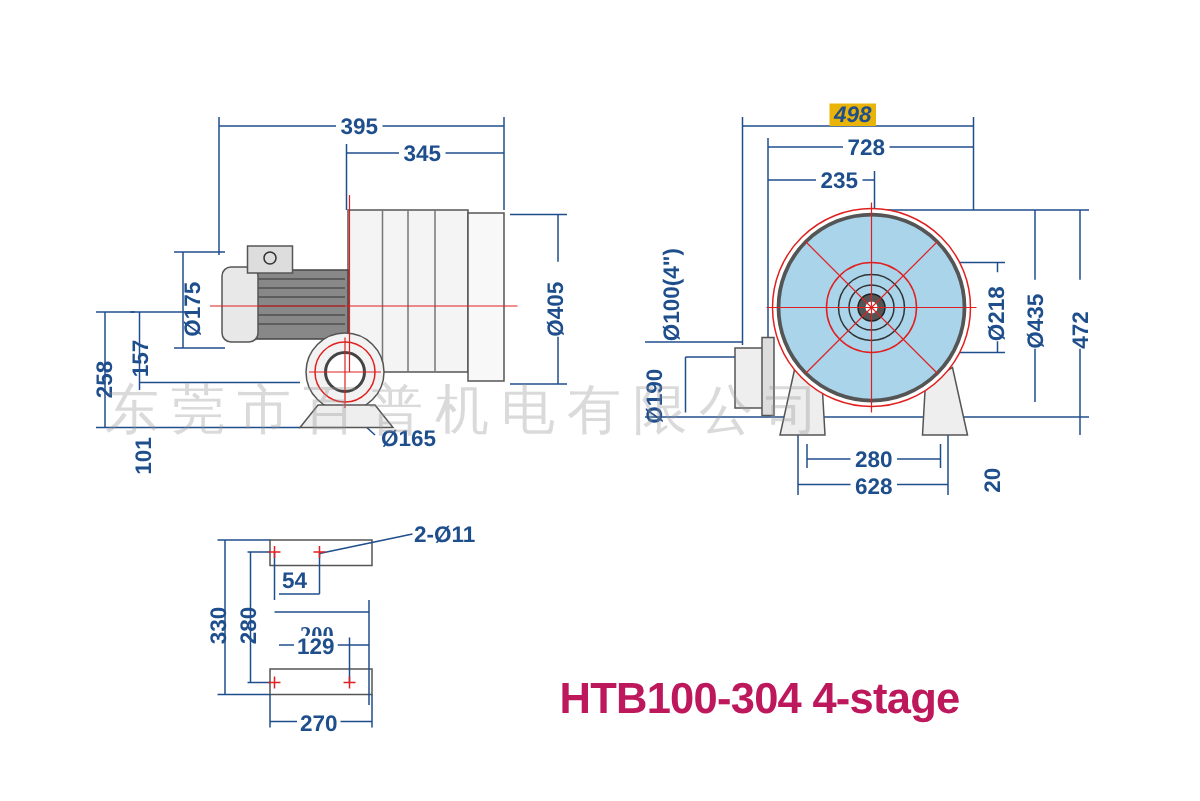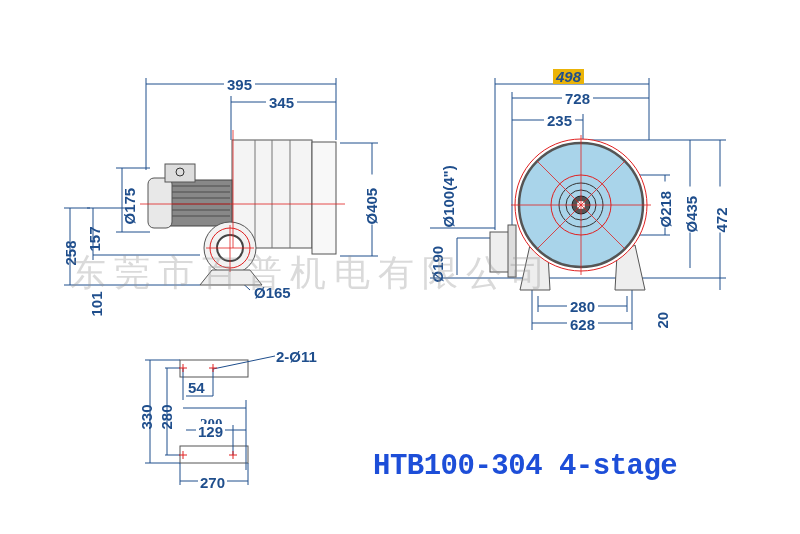--- a/index.html
+++ b/index.html
@@ -1,20 +1,20 @@
 <!DOCTYPE html>
 <html><head>
 <meta charset="utf-8">
 <style>
   html,body{margin:0;padding:0;background:#ffffff;}
   body{width:800px;height:534px;position:relative;overflow:hidden;font-family:"Liberation Sans",sans-serif;}
   .dim{position:absolute;color:#1f4e8c;font-weight:bold;font-size:15px;white-space:nowrap;line-height:1;}
   .vt{transform:rotate(-90deg);transform-origin:center center;}
   svg{position:absolute;left:0;top:0;}
-  .title{position:absolute;left:373px;top:450px;font-size:29px;font-weight:bold;color:#1d4ed8;letter-spacing:-0.5px;font-family:Liberation Mono, monospace;}
+  .title{position:absolute;left:373px;top:450px;font-size:29px;font-weight:bold;color:#be185d;letter-spacing:-0.5px;}
   .wm{position:absolute;left:70px;top:249px;font-size:36px;color:rgba(150,150,150,0.35);letter-spacing:8px;white-space:nowrap;font-family:Liberation Sans, sans-serif;}
 </style>
 </head>
 <body>
 
 <svg width="800" height="534">
   <g stroke="#1f4e8c" stroke-width="1" fill="none">
     <line x1="146" y1="84" x2="336" y2="84"></line>
     <line x1="146" y1="78" x2="146" y2="170"></line>
     <line x1="336" y1="78" x2="336" y2="140"></line>

